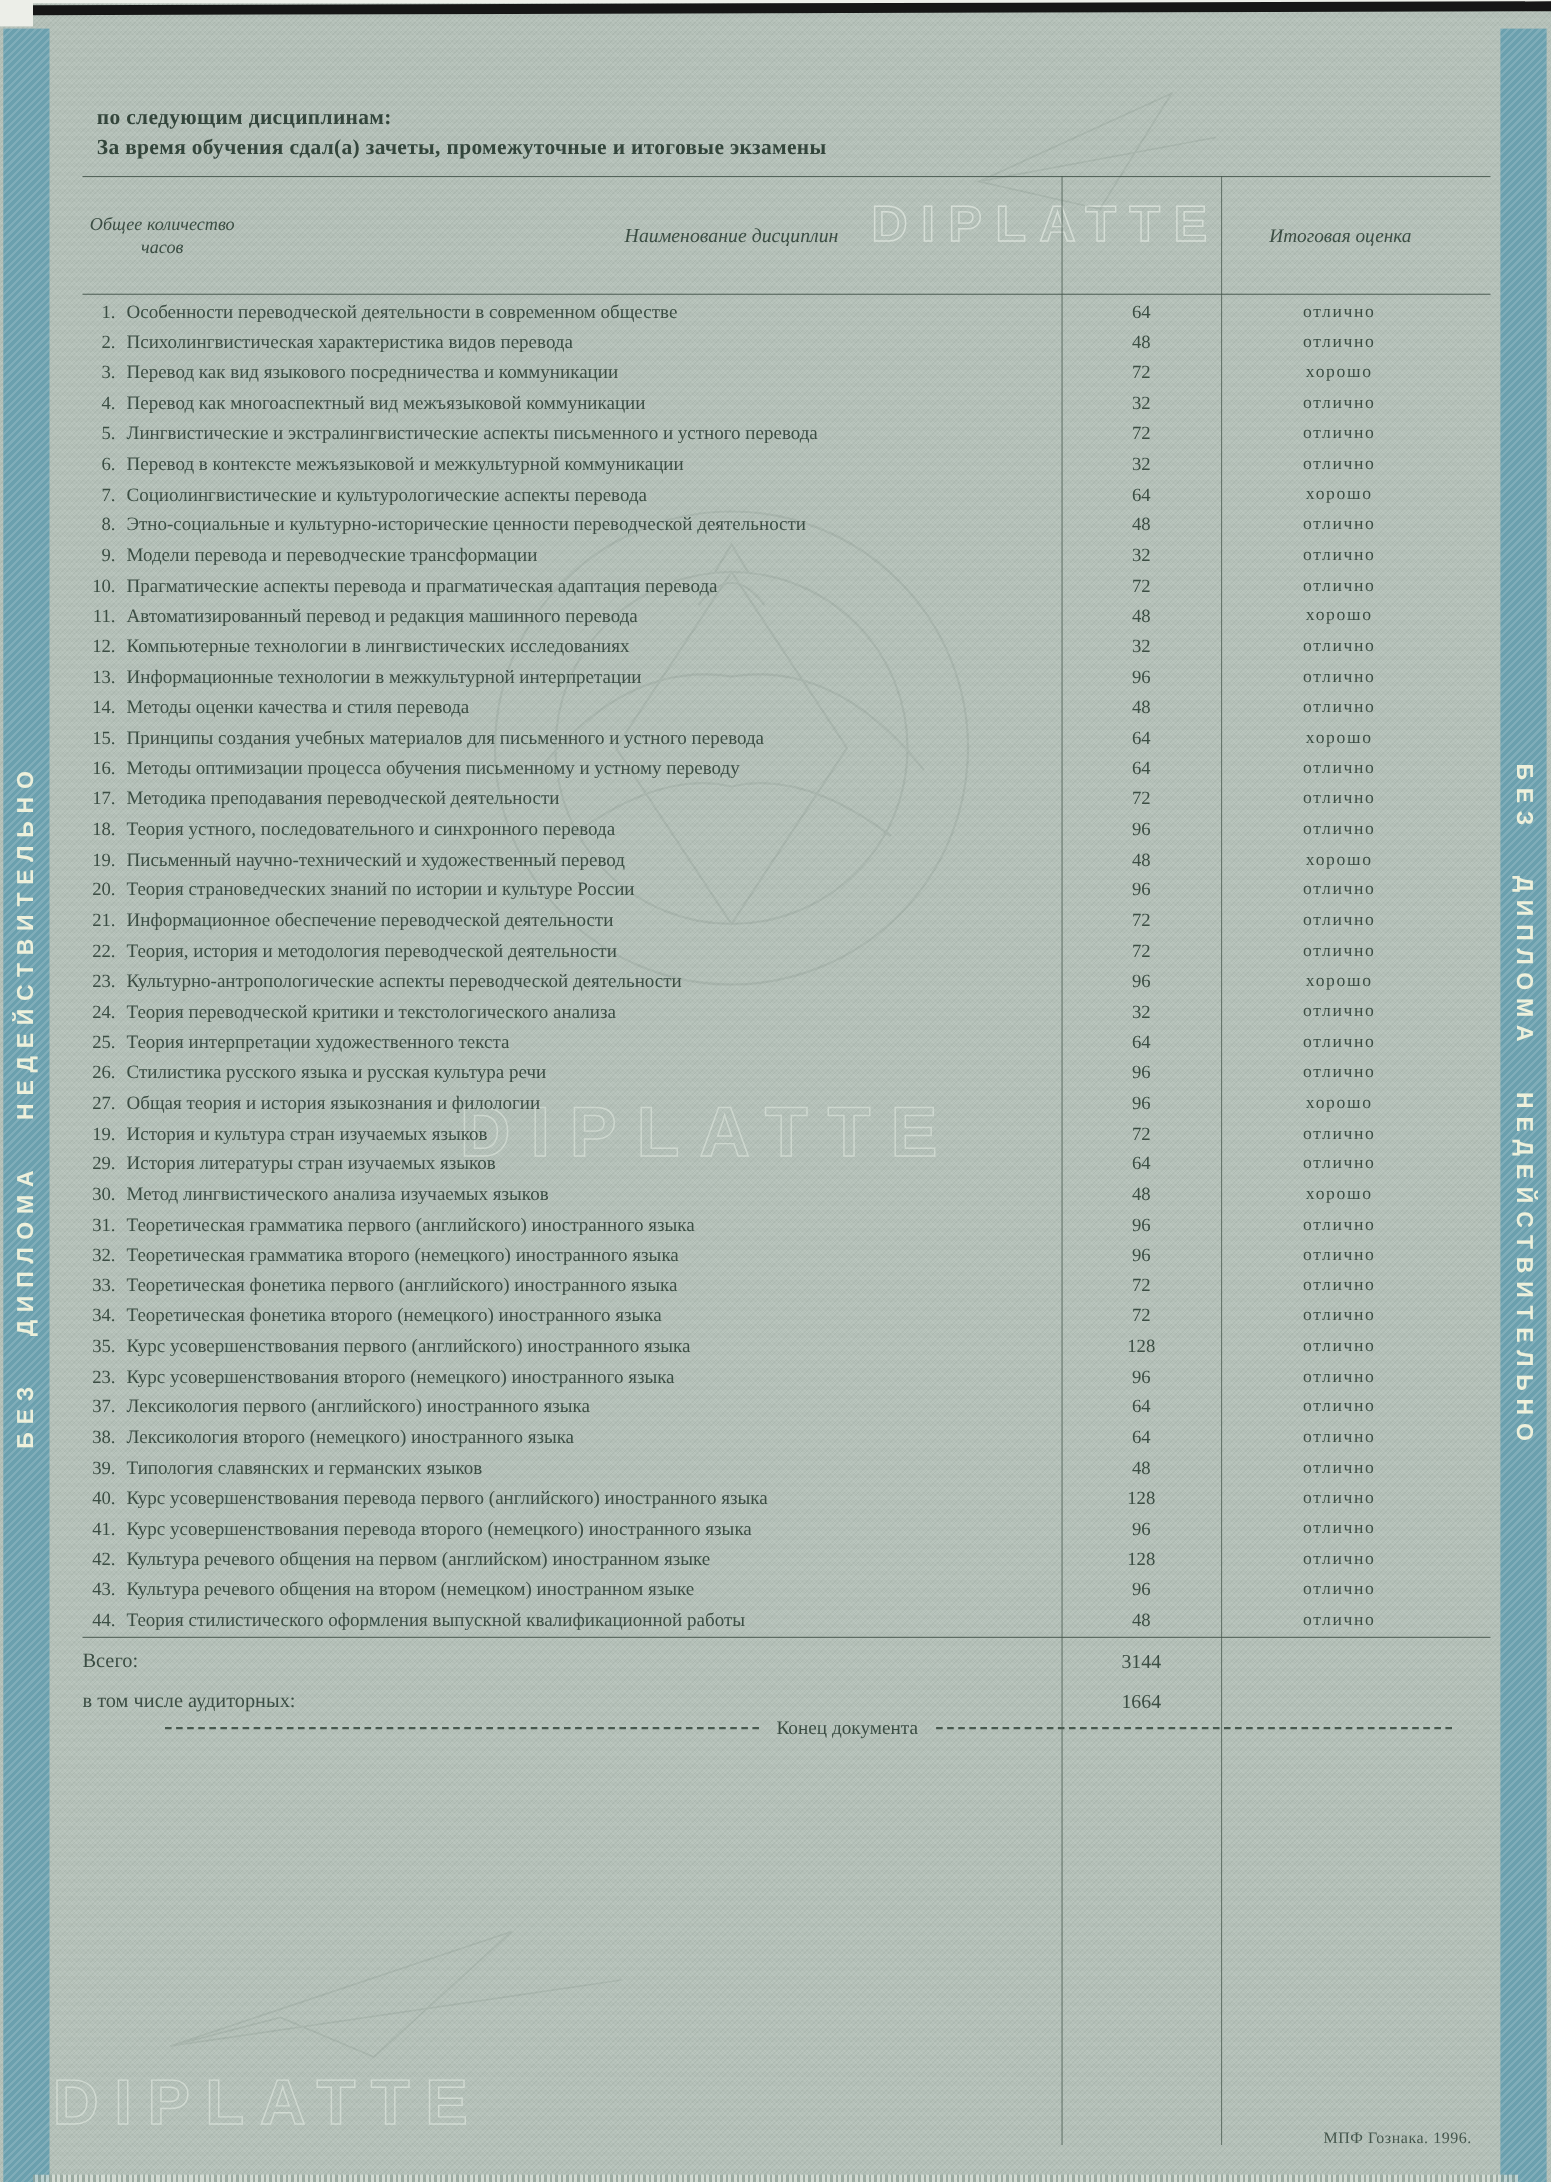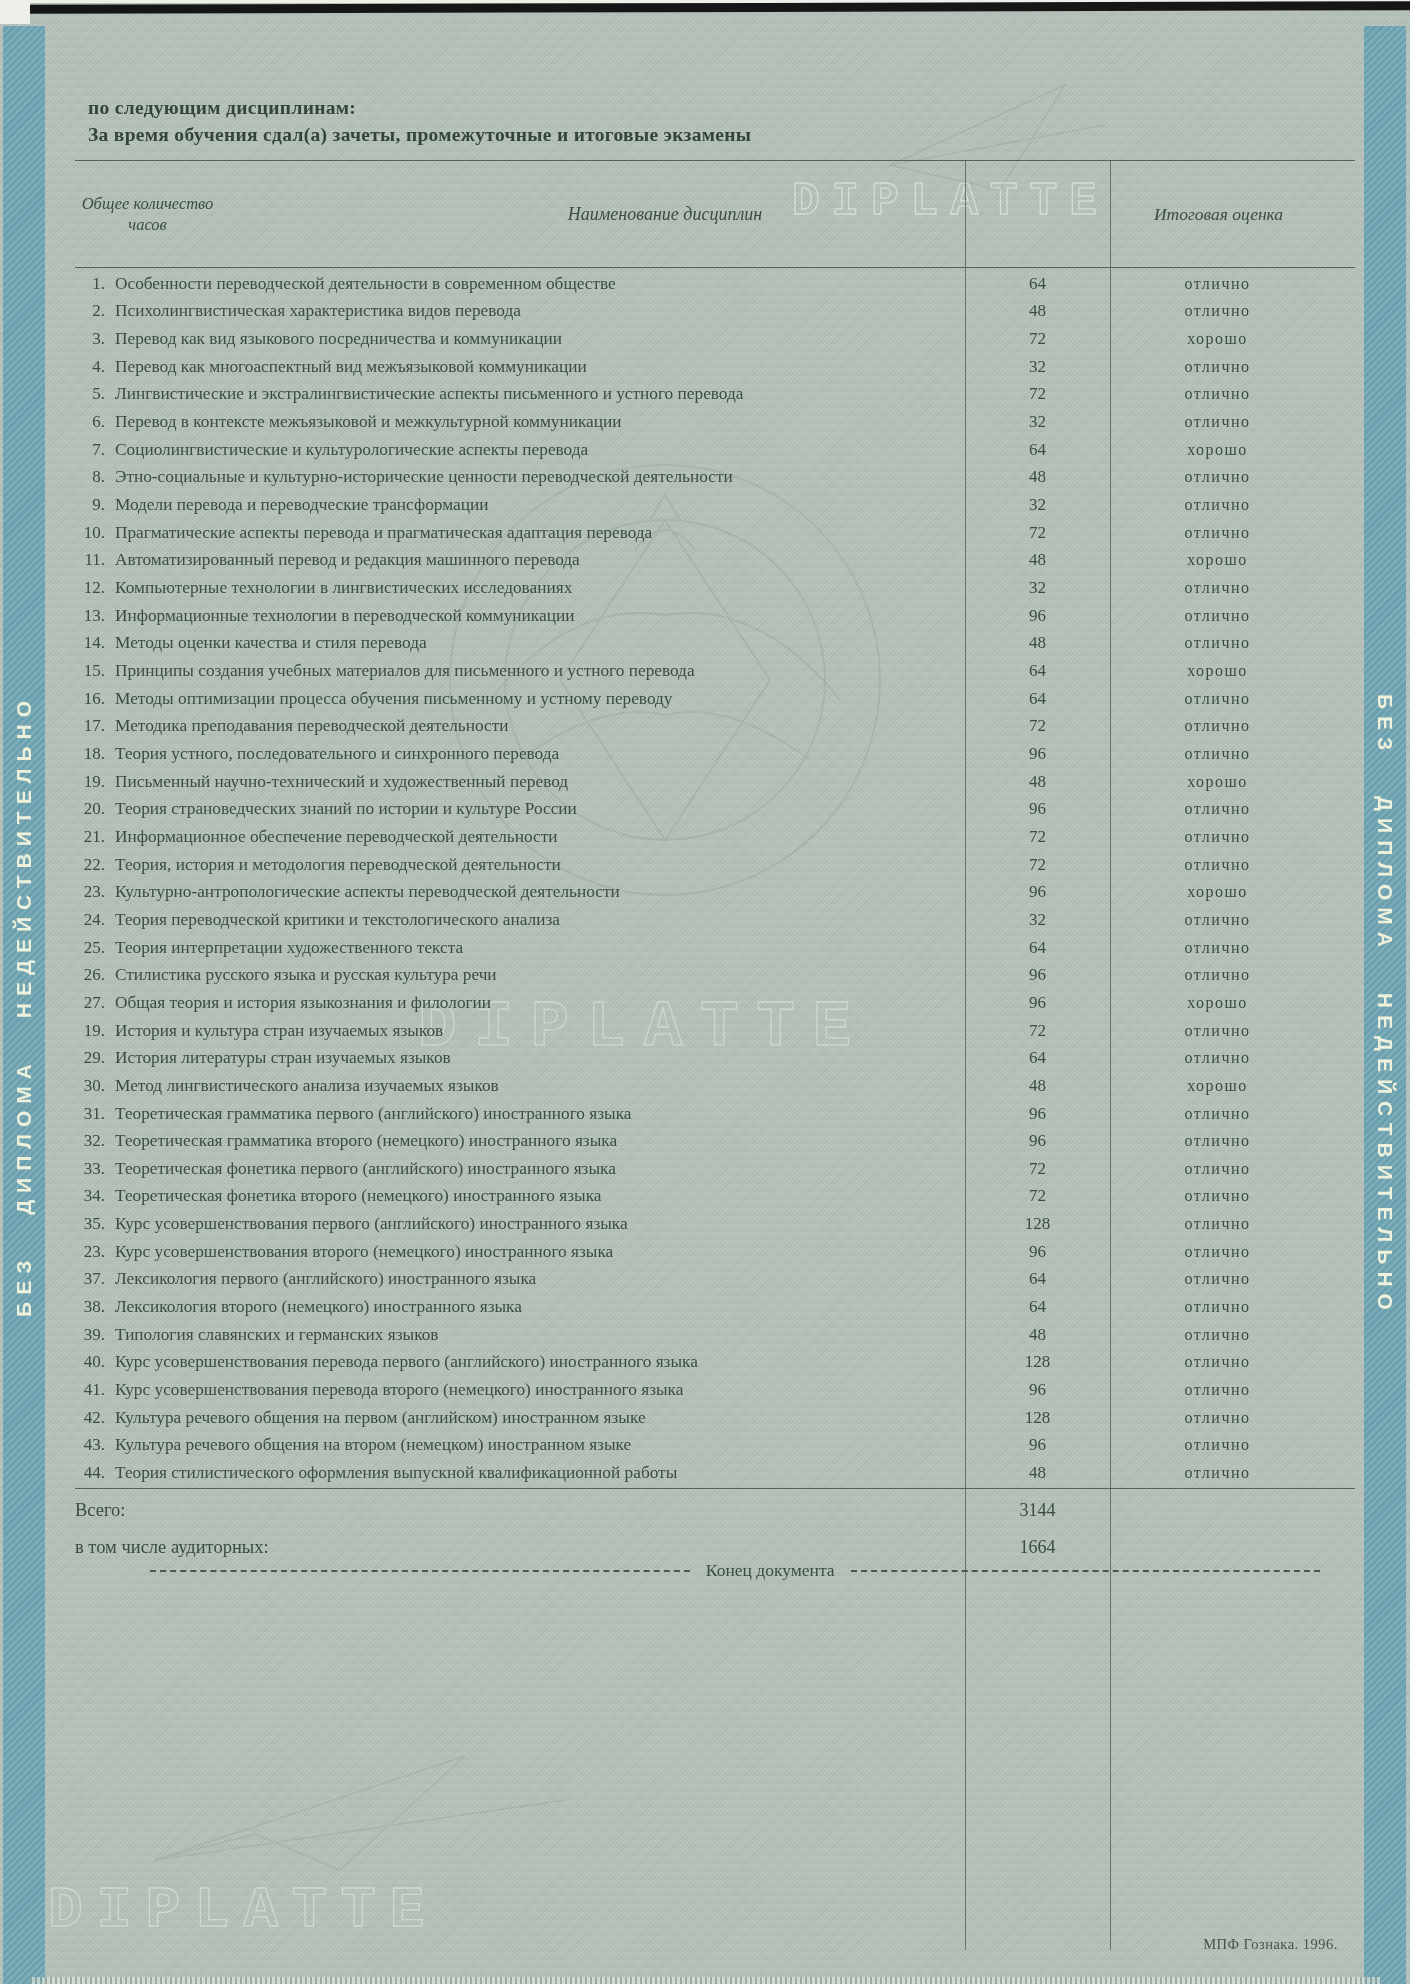--- a/index.html
+++ b/index.html
@@ -61,21 +61,21 @@
   .t-label{width:890px;text-align:left;padding-right:33px;box-sizing:border-box;font-size:18.5px}
   .t-value{width:145px;text-align:center;font-size:18px}
   
   .eod{position:absolute;left:150px;top:1560px;width:1170px;display:flex;align-items:center;
     color:var(--ink,#3b4d43)}
   .eod .dash{border-top:2px dashed #47584e;height:0}
   .dash-l{flex:1.15}
   .dash-r{flex:1}
   .eod-label{margin:0 16px;font-size:17.5px;white-space:nowrap}
   
-  .wm{position:absolute;font-family:Liberation Mono, monospace;font-weight:bold;
+  .wm{position:absolute;font-family:Liberation Sans, sans-serif;font-weight:bold;
     color:transparent;-webkit-text-stroke:1.3px rgba(240,246,238,.55);white-space:nowrap}
   .wm1{left:792px;top:176px;font-size:46px;letter-spacing:12px}
   .wm2{left:418px;top:992px;font-size:64px;letter-spacing:18px;-webkit-text-stroke-color:rgba(238,244,236,.45)}
   .wm3{left:48px;top:1878px;font-size:58px;letter-spacing:14px;-webkit-text-stroke-color:rgba(238,244,236,.5)}
   .deco{position:absolute;pointer-events:none}
   .print-info{position:absolute;right:72px;top:1936px;font-size:14.5px;color:#44564c;letter-spacing:.5px}
   .scan-edge{position:absolute;bottom:0;left:30px;right:30px;height:7px;opacity:.65;
     background:repeating-linear-gradient(90deg,#8fa096 0 2px,#e3e9e1 2px 5px)}
 </style>
 </head>
@@ -208,21 +208,21 @@
       <div class="c-grade">хорошо</div>
     </div>
     <div class="row">
       <div class="c-num">12.</div>
       <div class="c-name">Компьютерные технологии в лингвистических исследованиях</div>
       <div class="c-hours">32</div>
       <div class="c-grade">отлично</div>
     </div>
     <div class="row">
       <div class="c-num">13.</div>
-      <div class="c-name">Информационные технологии в переводческой коммуникации</div>
+      <div class="c-name">Информационные технологии в межкультурной интерпретации</div>
       <div class="c-hours">96</div>
       <div class="c-grade">отлично</div>
     </div>
     <div class="row">
       <div class="c-num">14.</div>
       <div class="c-name">Методы оценки качества и стиля перевода</div>
       <div class="c-hours">48</div>
       <div class="c-grade">отлично</div>
     </div>
     <div class="row">

